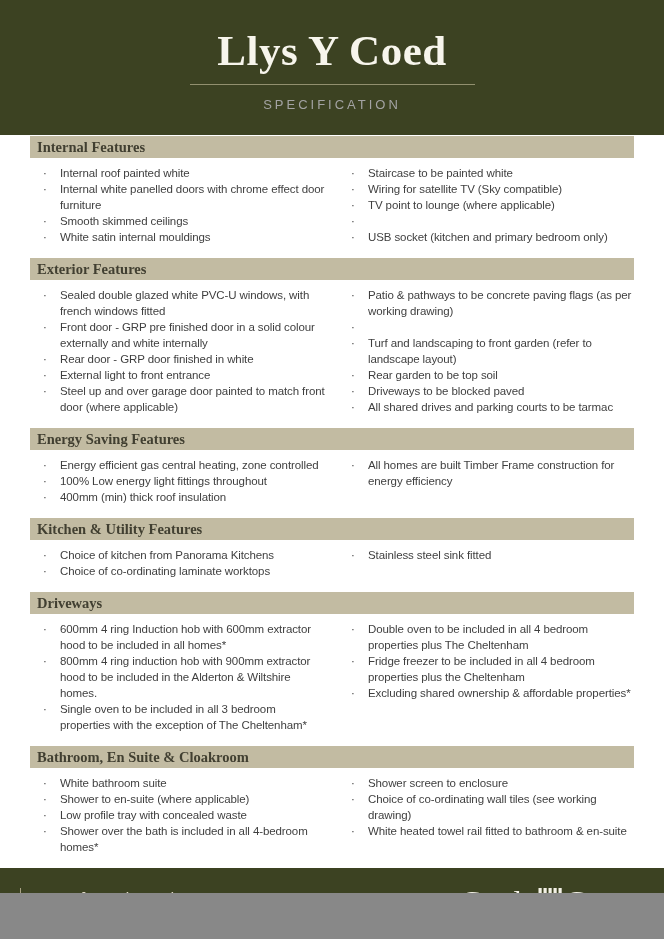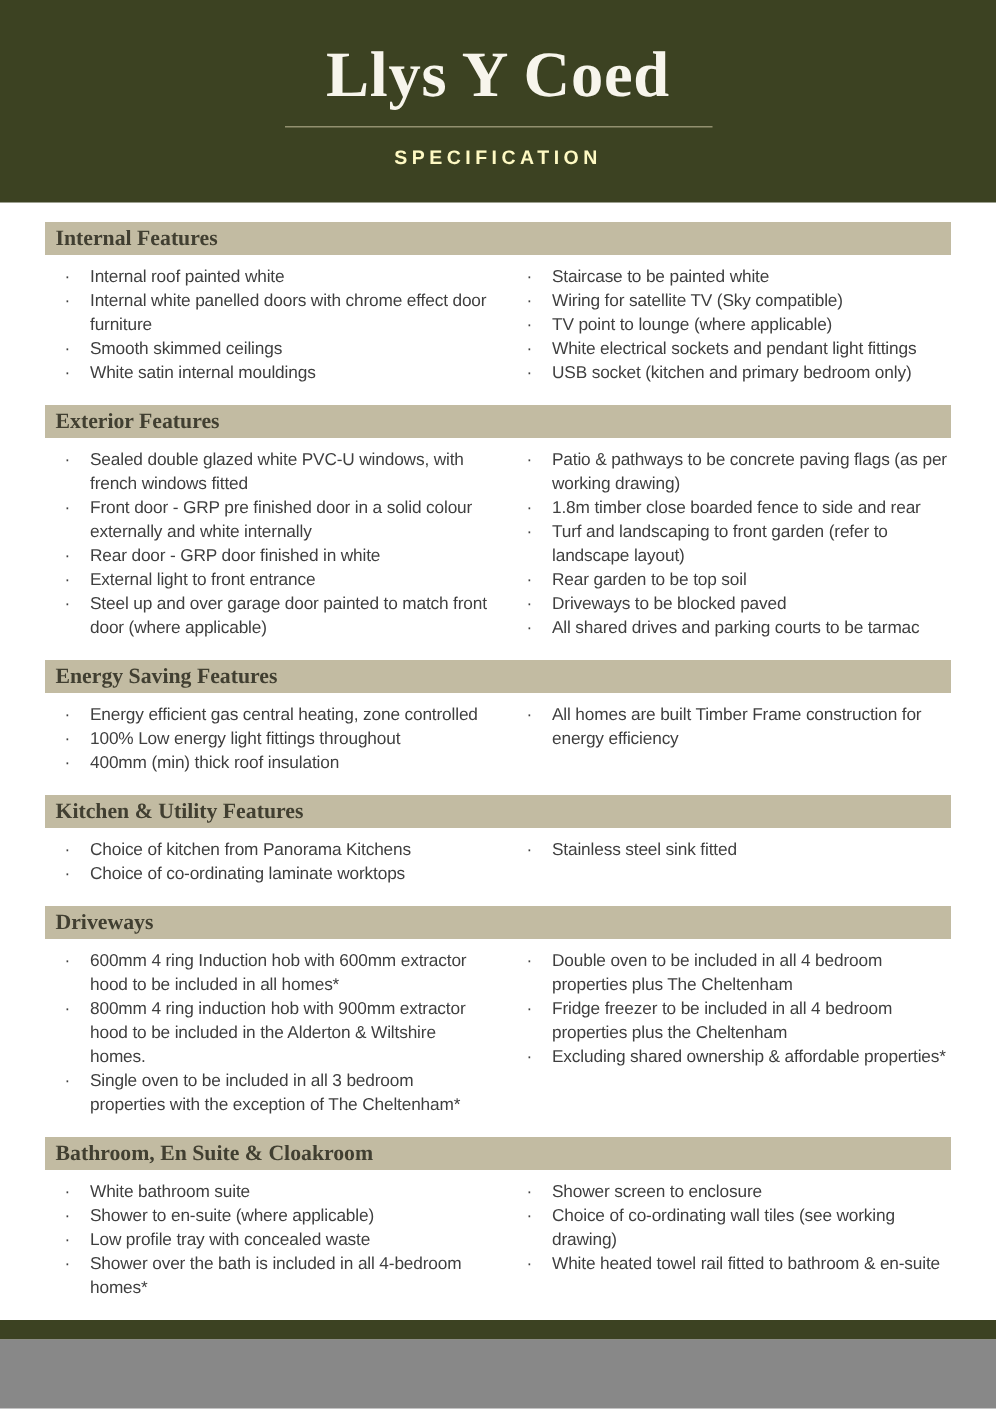--- a/index.html
+++ b/index.html
@@ -18,26 +18,26 @@
   }
   .title {
     margin-top: 26px; font-family: "Liberation Serif", serif;
     font-weight: bold; font-size: 43px; color: #f7f5ec;
     letter-spacing: 0.5px;
   }
   .title-rule {
     width: 285px; height: 1px; background: #92906f; margin-top: 9px;
   }
   .subtitle {
-    margin-top: 12px; font-size: 13px; font-weight: bold;
-    letter-spacing: 3px; color: #fef9c3;
+    margin-top: 12px; font-size: 13px; font-weight: normal;
+    letter-spacing: 3px; color: #a3a3a3;
   }
 
   
-  .content { flex: 1; padding: 13px 30px 0 30px; }
+  .content { flex: 1; padding: 1px 30px 0 30px; }
   .section { margin-bottom: 13px; }
   .section-bar {
     background: #c2bba2; height: 22px; line-height: 22px;
     padding: 0 7px; margin-bottom: 7px;
     font-family: "Liberation Serif", serif; font-weight: bold;
     font-size: 14.5px; color: #413f31;
   }
   .cols { display: flex; gap: 12px; }
   .col { width: 296px; flex: none; }
   ul.bullets { list-style: none; }
@@ -130,21 +130,20 @@
             <li class="item">
               <span class="blt">·</span>
               <span class="txt">Wiring for satellite TV (Sky compatible)</span>
             </li>
             <li class="item">
               <span class="blt">·</span>
               <span class="txt">TV point to lounge (where applicable)</span>
             </li>
             <li class="item">
               <span class="blt">·</span>
-              <span class="txt">White electrical sockets and pendant light fittings</span>
             </li>
             <li class="item">
               <span class="blt">·</span>
               <span class="txt">USB socket (kitchen and primary bedroom only)</span>
             </li>
           </ul>
       </div>
     </div>
 
     <div class="section">
@@ -172,21 +171,20 @@
               <span class="txt">Steel up and over garage door painted to match front door (where applicable)</span>
             </li>
           </ul>
         <ul class="bullets col">
             <li class="item">
               <span class="blt">·</span>
               <span class="txt">Patio &amp; pathways to be concrete paving flags (as per working drawing)</span>
             </li>
             <li class="item">
               <span class="blt">·</span>
-              <span class="txt">1.8m timber close boarded fence to side and rear</span>
             </li>
             <li class="item">
               <span class="blt">·</span>
               <span class="txt">Turf and landscaping to front garden (refer to landscape layout)</span>
             </li>
             <li class="item">
               <span class="blt">·</span>
               <span class="txt">Rear garden to be top soil</span>
             </li>
             <li class="item">

